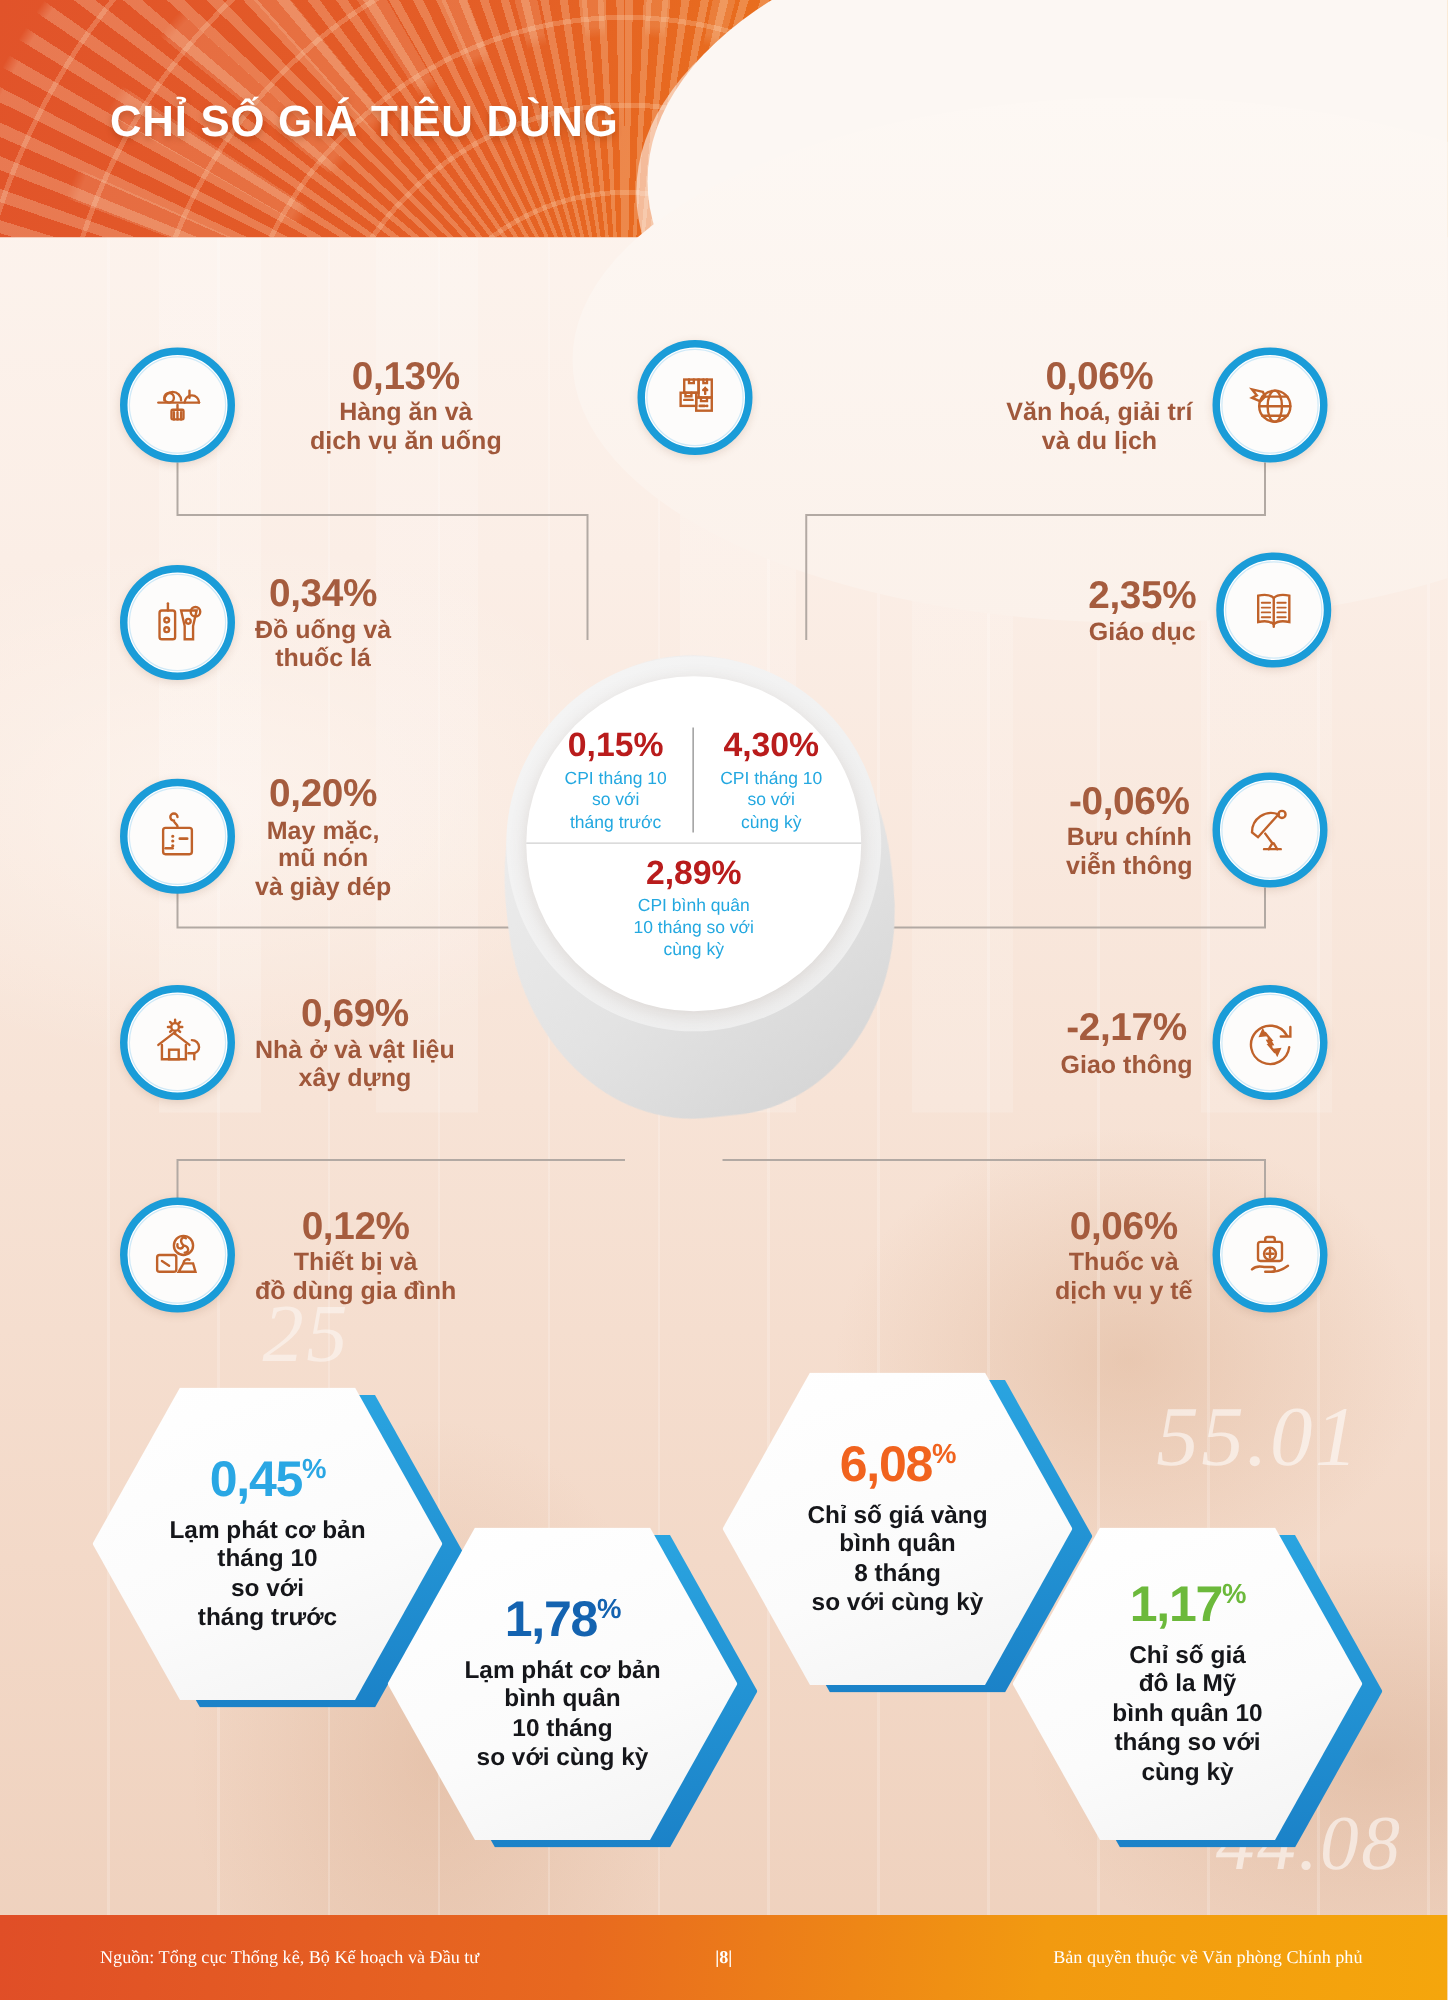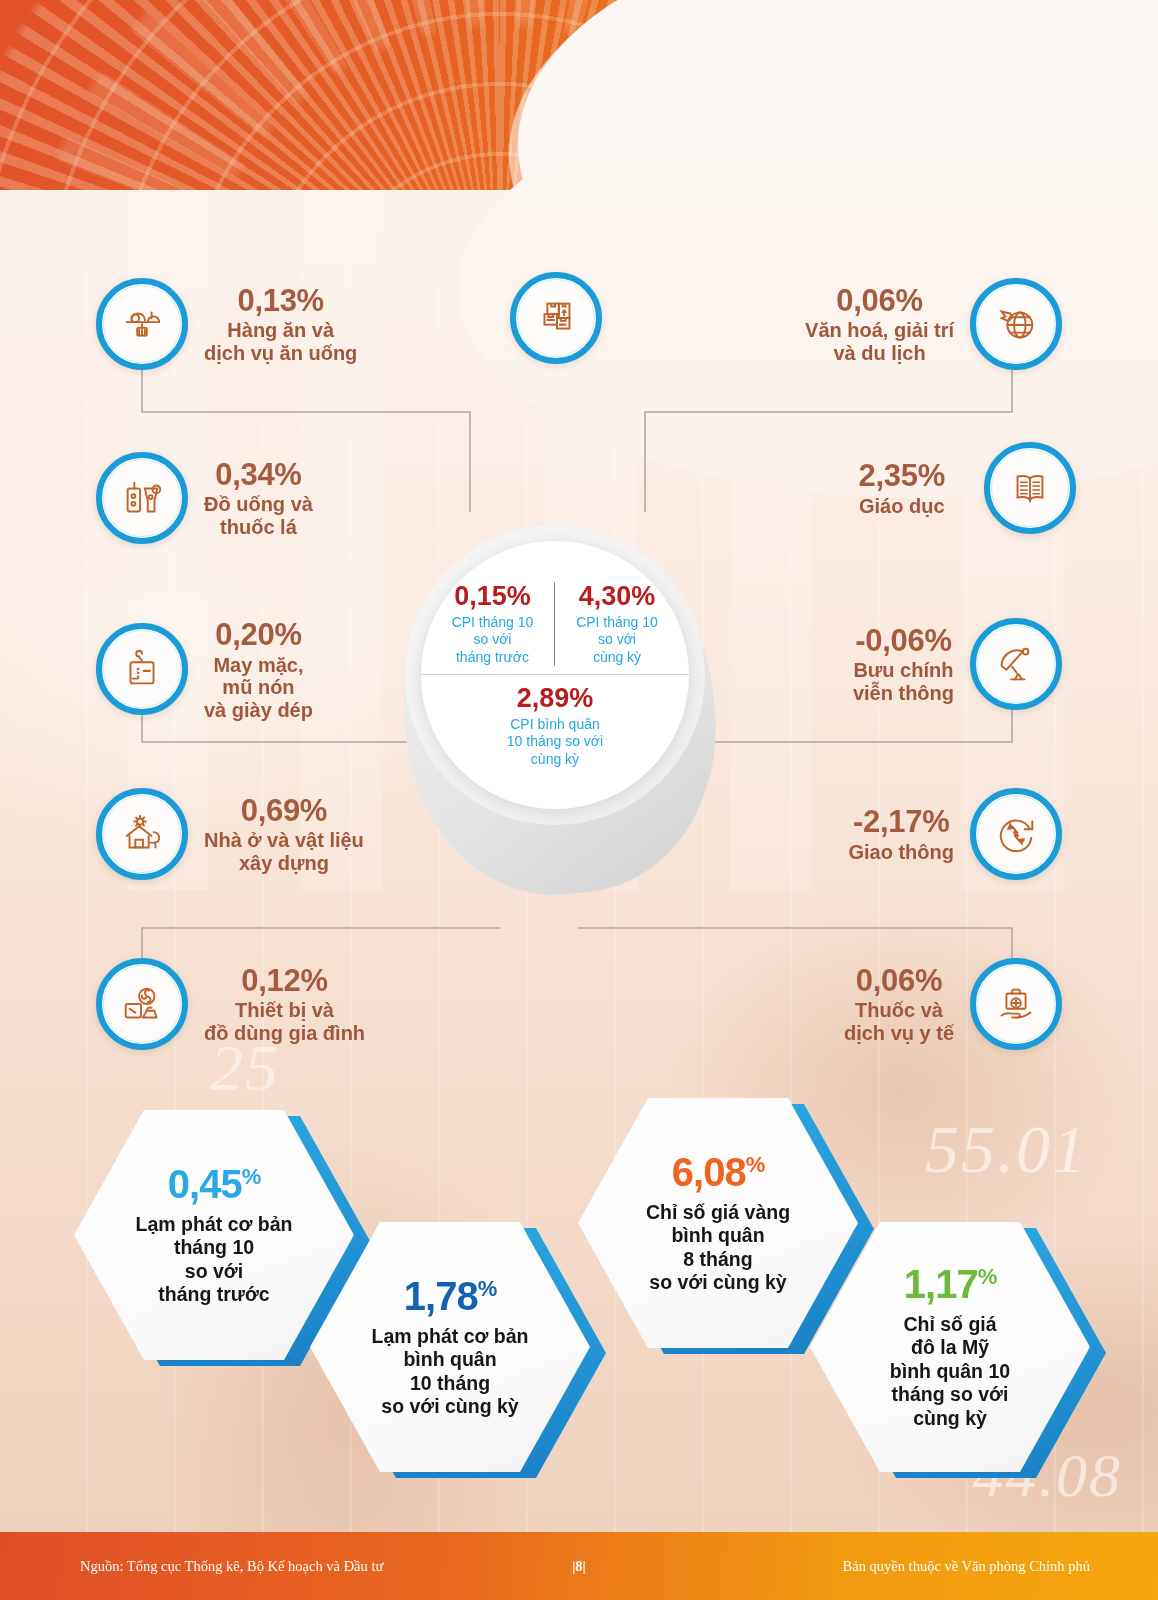--- a/index.html
+++ b/index.html
@@ -147,35 +147,36 @@
 <div class="wm wm3">25</div>
 <div class="wm wm4">55.01</div>
 <div class="wm wm5">44.08</div>
 
 <div class="header">
   <div class="header-bg"></div>
   <div class="drum"></div>
   <div class="drum2"></div>
   <div class="drum3"></div>
   <div class="header-wave"></div>
+  <div class="header-title">CHỈ SỐ GIÁ TIÊU DÙNG</div>
 </div>
 <div class="header-wave2"></div>
 
 <svg width="1158" height="1100" style="position:absolute;left:0;top:0;">
   <g stroke="#b2a9a3" stroke-width="1.6" fill="none">
     <path d="M142,370 L142,412 L470,412 L470,512"></path>
     <path d="M1012,370 L1012,412 L645,412 L645,512"></path>
     <path d="M142,710 L142,742 L470,742"></path>
     <path d="M1012,710 L1012,742 L648,742"></path>
     <path d="M142,960 L142,928 L500,928"></path>
     <path d="M1012,960 L1012,928 L578,928"></path>
   </g>
 </svg>
 
-<div class="item" style="left:96px;top:278px;">
+<div class="item" style="left:96px;top:278px;gap:44px;">
   <div class="circ">
       <div class="ring">
     <svg viewBox="0 0 48 48" fill="none" stroke="#c0622a" stroke-width="2" stroke-linecap="round">
       <path d="M13 20a7 7 0 0 1 14 0"></path>
           <circle cx="17" cy="18" r="4"></circle>
           <path d="M30 22a6 6 0 0 1 12 0"></path>
       <path d="M8 22h34"></path>
           <path d="M24 24v4"></path>
           <rect x="19" y="28" width="10" height="8" rx="1"></rect>
       <path d="M21 30v6M24 30v6M27 30v6"></path>
@@ -303,21 +304,21 @@
     </svg>
       </div>
     </div>
   <div class="txt left">
     <div class="val">0,06%</div>
     <div class="lbl" style="white-space:pre-line">Văn hoá, giải trí
 và du lịch</div>
   </div>
 </div>
 
-<div class="item" style="right:82px;top:442px;flex-direction:row-reverse;gap:23px;">
+<div class="item" style="right:93px;top:442px;flex-direction:row-reverse;">
   <div class="circ">
       <div class="ring">
     <svg viewBox="0 0 48 48" fill="none" stroke="#c0622a" stroke-width="2" stroke-linecap="round">
       <path d="M24 14c-3-3-8-3-13-2v22c5-1 10-1 13 2 3-3 8-3 13-2V12c-5-1-10-1-13 2z"></path>
       <path d="M24 14v24"></path>
       <path d="M14 18h7M14 22h7M14 26h7M14 30h7M27 18h7M27 22h7M27 26h7M27 30h7" stroke-width="1.6"></path>
     </svg>
       </div>
     </div>
   <div class="txt left">

